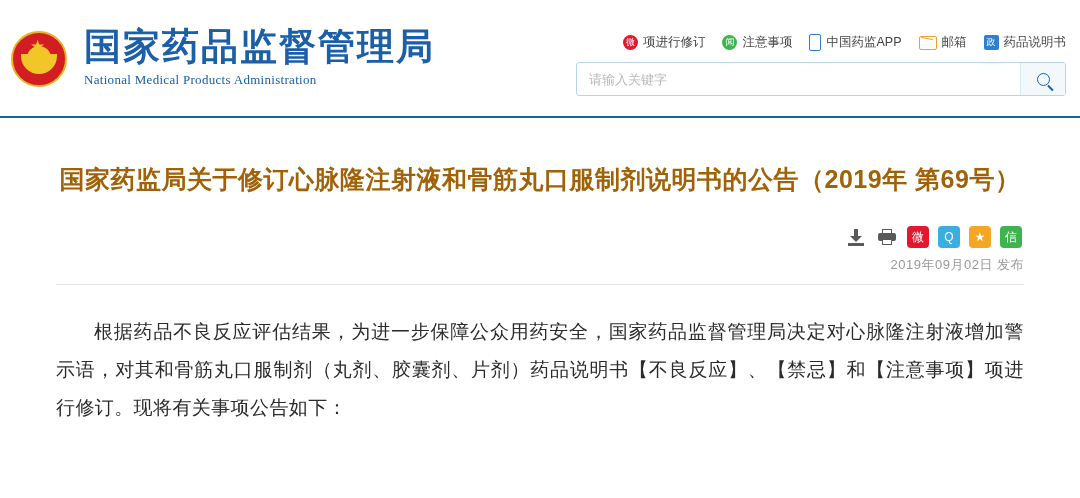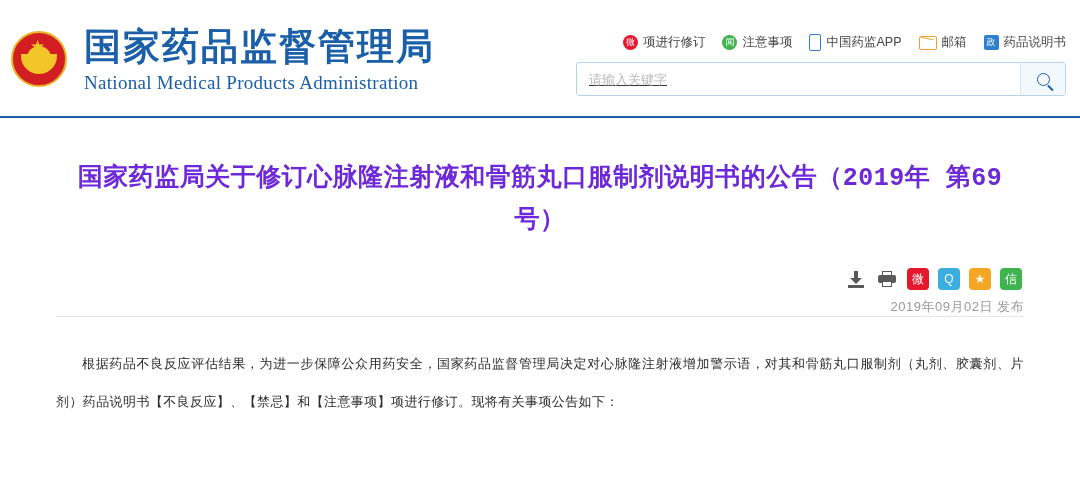--- a/index.html
+++ b/index.html
@@ -76,21 +76,21 @@
   .brand-cn {
     font-family: "Liberation Serif", serif;
     font-size: 37px;
     font-weight: bold;
     color: #1a5fa8;
     letter-spacing: 2px;
     line-height: 42px;
   }
   .brand-en {
     font-family: "Liberation Serif", serif;
-    font-size: 19px;
+    font-size: 13px;
     color: #1a5fa8;
     letter-spacing: 0.3px;
     margin-top: 4px;
   }
 
   
   .top-links {
     position: absolute;
     right: 14px;
     top: 34px;
@@ -165,21 +165,20 @@
     right: 14px;
     top: 62px;
     width: 490px;
     height: 34px;
     border: 1px solid #b7d4ef;
     border-radius: 3px;
     background: #fff;
     box-sizing: border-box;
     display: flex;
     align-items: center;
-    text-decoration: underline;
   }
   .search-input {
     border: 0;
     outline: none;
     flex: 1;
     height: 100%;
     padding: 0 12px;
     font-size: 13px;
     color: #333;
     font-family: "Liberation Sans", sans-serif;
@@ -210,24 +209,24 @@
     width: 7px; height: 1.8px;
     background: #1a5fa8;
     transform: rotate(45deg);
   }
 
   
   .article {
     padding: 0 56px;
   }
   .title {
-    font-family: Liberation Mono, monospace;
+    font-family: Liberation Sans, sans-serif;
     font-size: 25px;
     font-weight: bold;
-    color: #6d28d9;
+    color: #a16207;
     text-align: center;
     line-height: 42px;
     margin: 40px 0 0 0;
     letter-spacing: 0.5px;
   }
 
   .tools {
     display: flex;
     justify-content: flex-end;
     align-items: center;
@@ -304,30 +303,31 @@
     text-align: center;
     cursor: pointer;
   }
   .sh-weibo { background: #e6162d; }
   .sh-qzone { background: #3aaee0; }
   .sh-fav   { background: #f5a623; }
   .sh-wechat{ background: #3fb34f; }
 
   .pubdate-row {
     border-bottom: 1px solid #e4e4e4;
+    padding-bottom: 10px;
     margin-top: 8px;
     text-align: right;
     color: #9a9a9a;
     font-size: 13px;
     letter-spacing: 0.5px;
   }
 
   .body-text {
     font-family: "Liberation Serif", serif;
-    font-size: 13px;
+    font-size: 19px;
     color: #2b2b2b;
     line-height: 38px;
     margin-top: 28px;
     text-align: justify;
     text-indent: 2em;
     letter-spacing: 0.4px;
   }
 </style>
 </head>
 <body>

